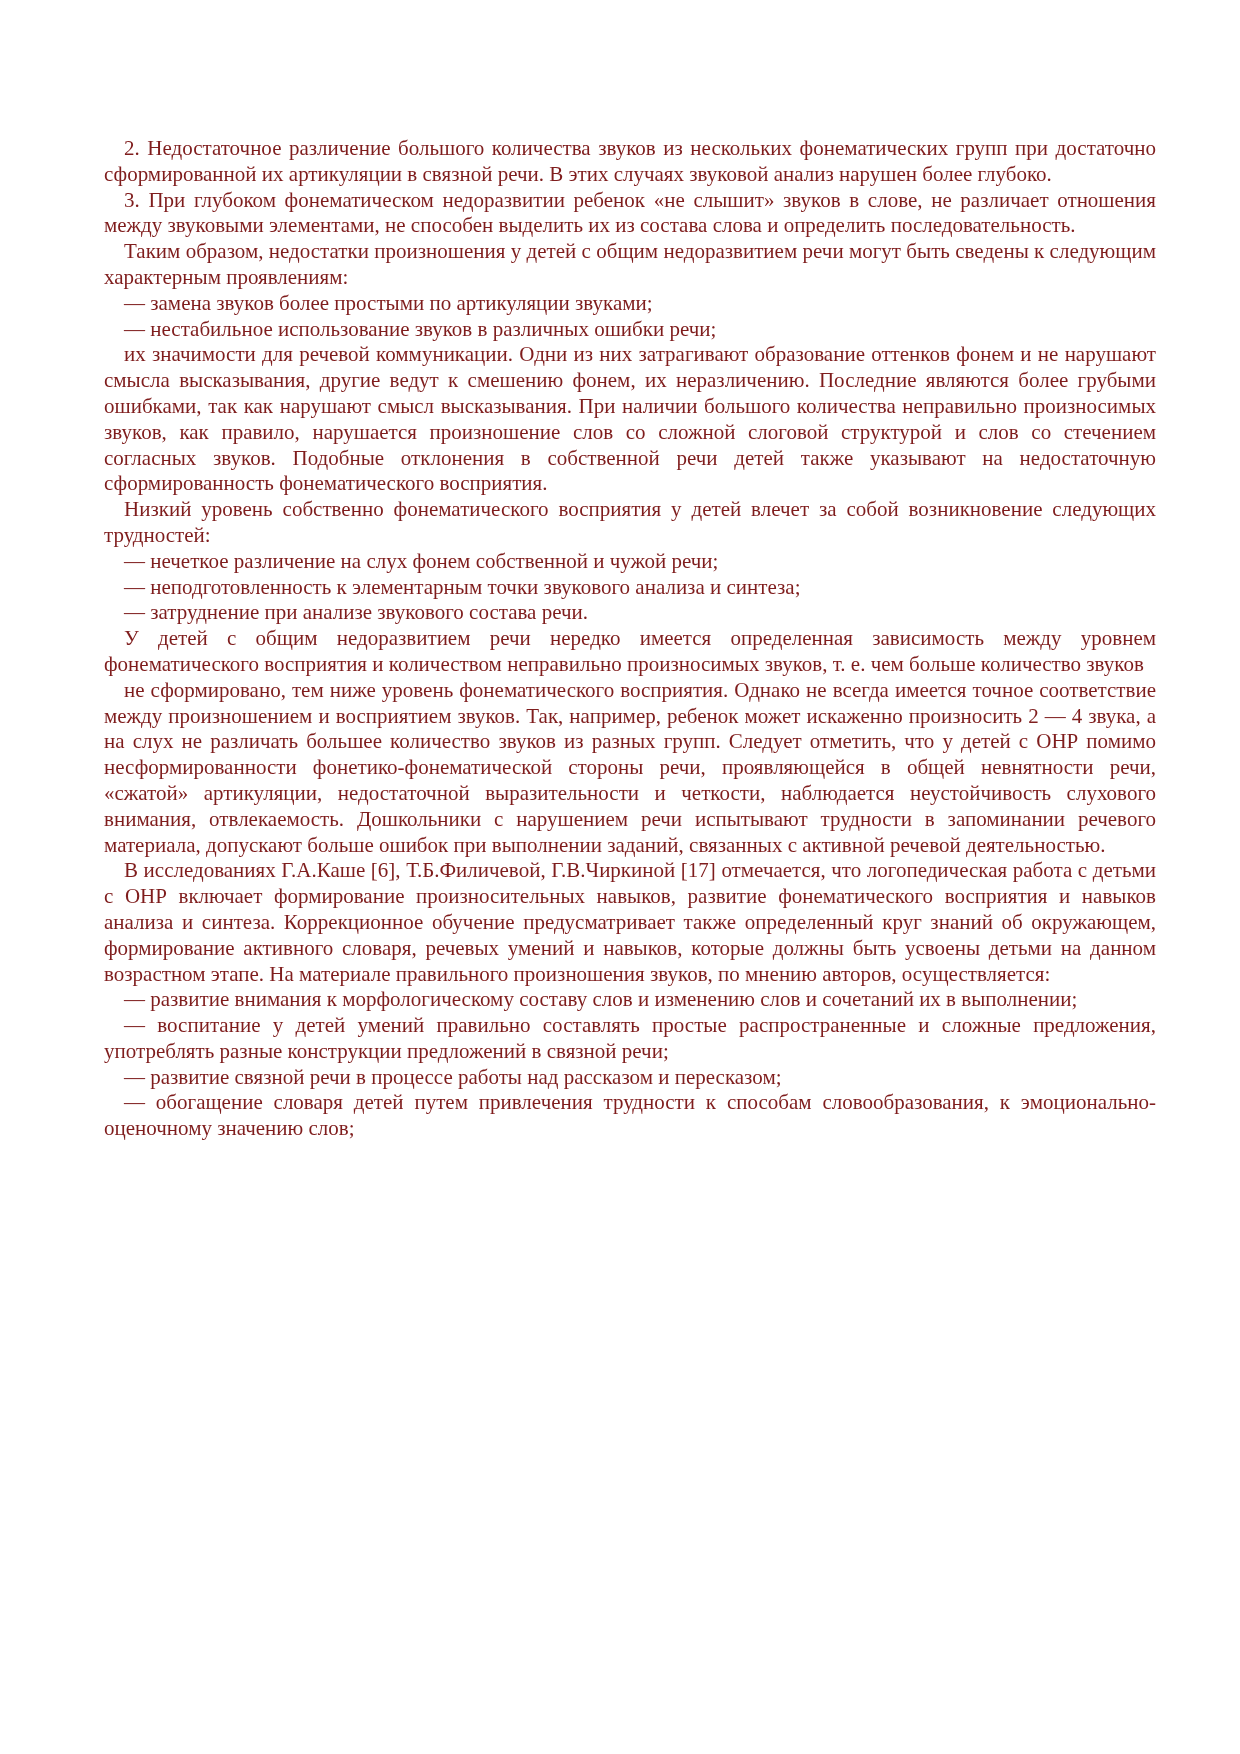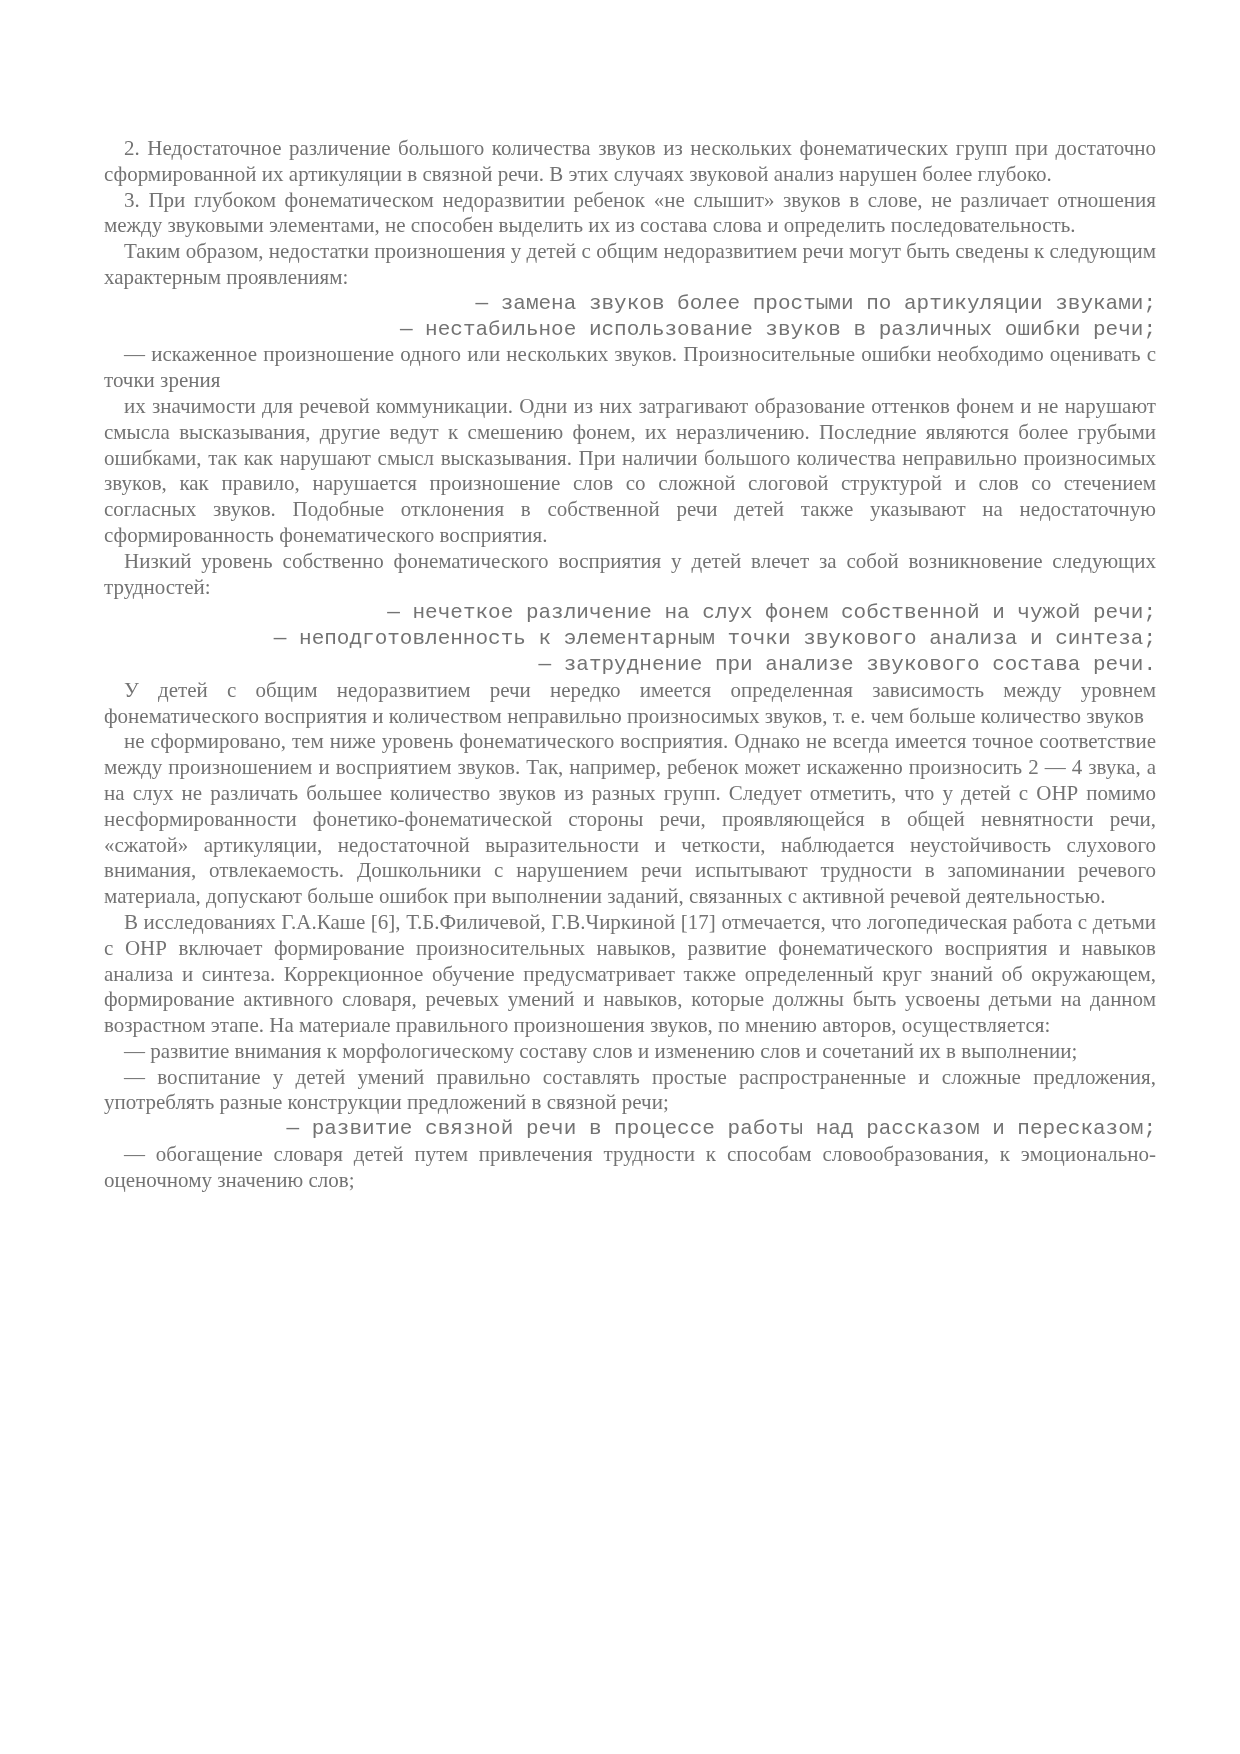--- a/index.html
+++ b/index.html
@@ -5,39 +5,38 @@
   html, body { margin: 0; padding: 0; background: #ffffff; }
   body { width: 1240px; height: 1754px; position: relative; overflow: hidden; }
   .page {
     position: absolute;
     left: 104px;
     top: 136px;
     width: 1052px;
     font-family: "Liberation Serif", "DejaVu Serif", serif;
     font-size: 21px;
     line-height: 25.8px;
-    color: #737373;
+    color: #7f1d1d;
   }
   .p {
     margin: 0;
     text-align: justify;
     text-indent: 20px;
   }
-  .p.left { text-align: right; font-family: Liberation Mono, monospace; }
+  .p.left { text-align: left; }
 </style>
 </head>
 <body>
 
 <div class="page">
   <p class="p">2. Недостаточное различение большого количества звуков из нескольких фонематических групп при достаточно сформированной их артикуляции в связной речи. В этих случаях звуковой анализ нарушен более глубоко.</p>
   <p class="p">3. При глубоком фонематическом недоразвитии ребенок «не слышит» звуков в слове, не различает отношения между звуковыми элементами, не способен выделить их из состава слова и определить последовательность.</p>
   <p class="p">Таким образом, недостатки произношения у детей с общим недоразвитием речи могут быть сведены к следующим характерным проявлениям:</p>
   <p class="p left">— замена звуков более простыми по артикуляции звуками;</p>
   <p class="p left">— нестабильное использование звуков в различных ошибки речи;</p>
-  <p class="p">— искаженное произношение одного или нескольких звуков. Произносительные ошибки необходимо оценивать с точки зрения</p>
   <p class="p">их значимости для речевой коммуникации. Одни из них затрагивают образование оттенков фонем и не нарушают смысла высказывания, другие ведут к смешению фонем, их неразличению. Последние являются более грубыми ошибками, так как нарушают смысл высказывания. При наличии большого количества неправильно произносимых звуков, как правило, нарушается произношение слов со сложной слоговой структурой и слов со стечением согласных звуков. Подобные отклонения в собственной речи детей также указывают на недостаточную сформированность фонематического восприятия.</p>
   <p class="p">Низкий уровень собственно фонематического восприятия у детей влечет за собой возникновение следующих трудностей:</p>
   <p class="p left">— нечеткое различение на слух фонем собственной и чужой речи;</p>
   <p class="p left">— неподготовленность к элементарным точки звукового анализа и синтеза;</p>
   <p class="p left">— затруднение при анализе звукового состава речи.</p>
   <p class="p">У детей с общим недоразвитием речи нередко имеется определенная зависимость между уровнем фонематического восприятия и количеством неправильно произносимых звуков, т. е. чем больше количество звуков</p>
   <p class="p">не сформировано, тем ниже уровень фонематического восприятия. Однако не всегда имеется точное соответствие между произношением и восприятием звуков. Так, например, ребенок может искаженно произносить 2 — 4 звука, а на слух не различать большее количество звуков из разных групп. Следует отметить, что у детей с ОНР помимо несформированности фонетико-фонематической стороны речи, проявляющейся в общей невнятности речи, «сжатой» артикуляции, недостаточной выразительности и четкости, наблюдается неустойчивость слухового внимания, отвлекаемость. Дошкольники с нарушением речи испытывают трудности в запоминании речевого материала, допускают больше ошибок при выполнении заданий, связанных с активной речевой деятельностью.</p>
   <p class="p">В исследованиях Г.А.Каше [6], Т.Б.Филичевой, Г.В.Чиркиной [17] отмечается, что логопедическая работа с детьми с ОНР включает формирование произносительных навыков, развитие фонематического восприятия и навыков анализа и синтеза. Коррекционное обучение предусматривает также определенный круг знаний об окружающем, формирование активного словаря, речевых умений и навыков, которые должны быть усвоены детьми на данном возрастном этапе. На материале правильного произношения звуков, по мнению авторов, осуществляется:</p>
   <p class="p">— развитие внимания к морфологическому составу слов и изменению слов и сочетаний их в выполнении;</p>
   <p class="p">— воспитание у детей умений правильно составлять простые распространенные и сложные предложения, употреблять разные конструкции предложений в связной речи;</p>

